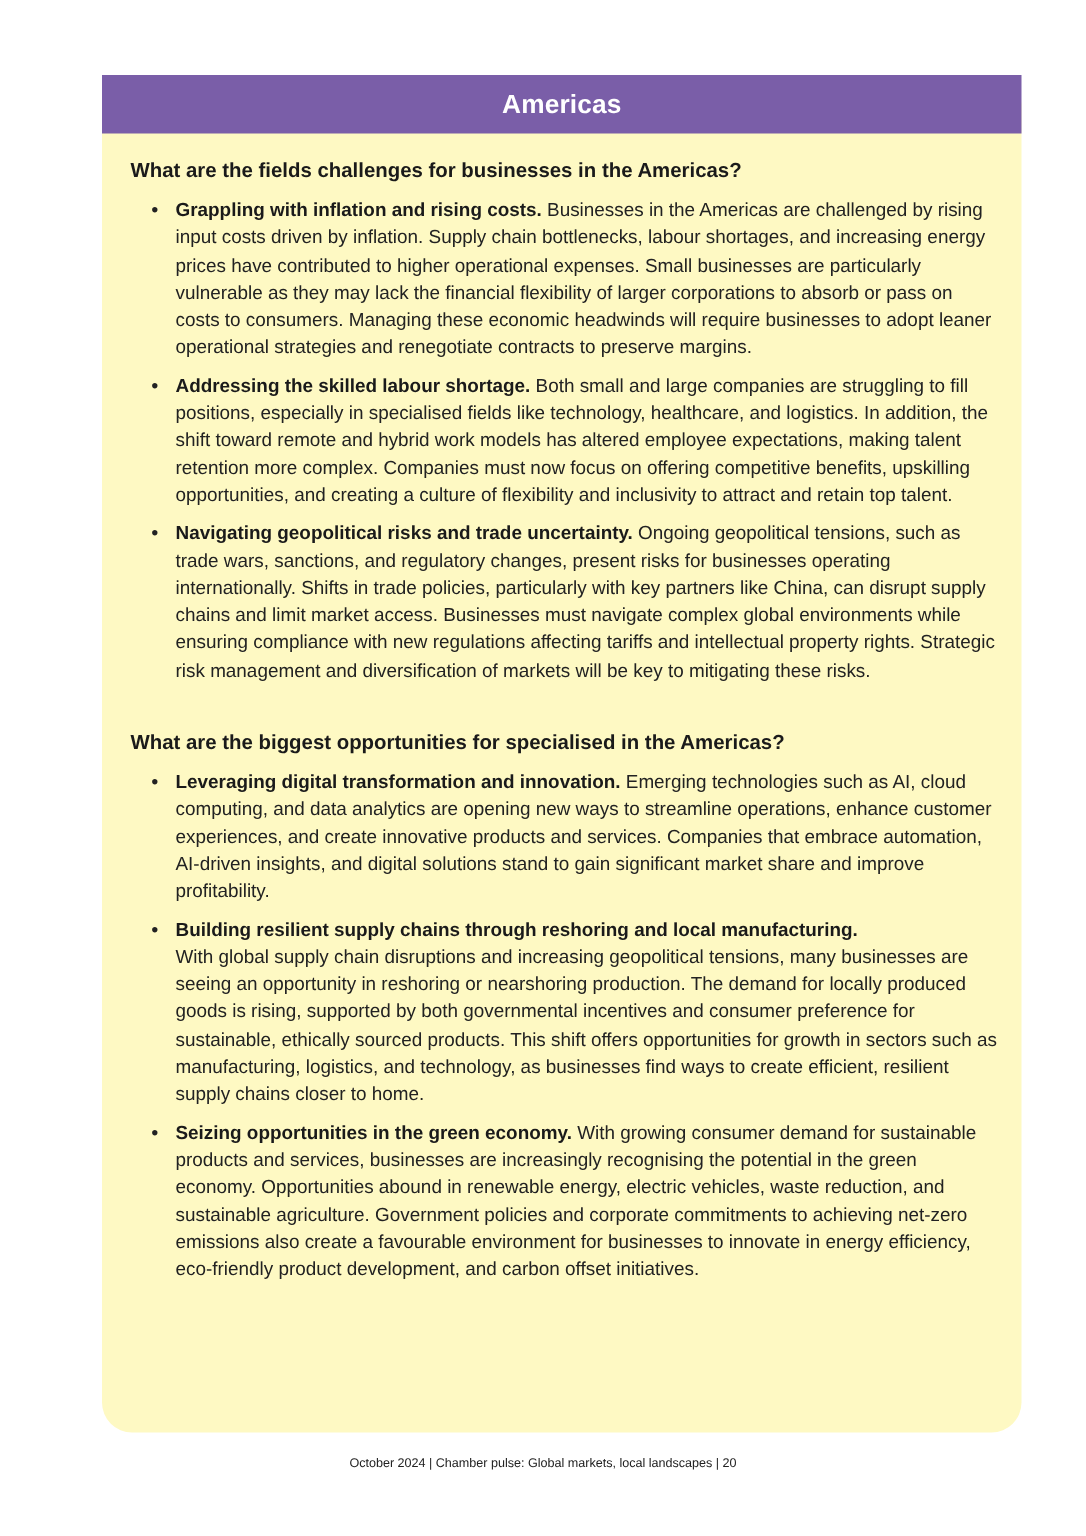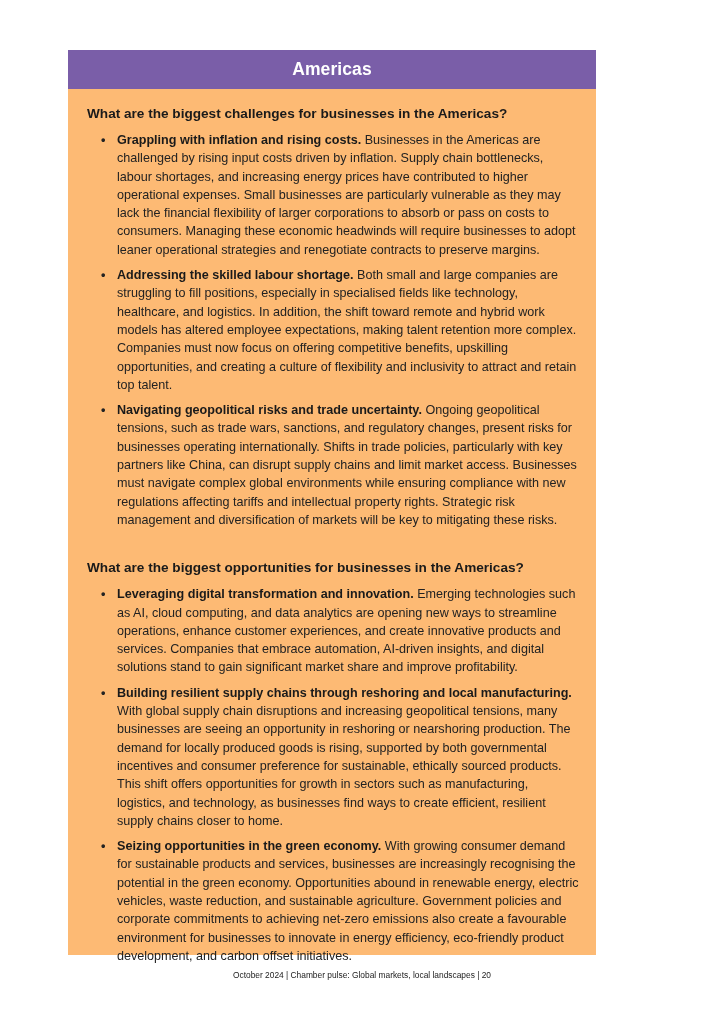--- a/index.html
+++ b/index.html
@@ -12,23 +12,24 @@
       height: 1024px;
       position: relative;
       overflow: hidden;
       font-family: "Liberation Sans", sans-serif;
       color: #1f1f1f;
     }
     .panel {
       position: absolute;
       left: 68px;
       top: 50px;
-      width: 528px;
+      width: 613px;
       height: 905px;
-      background: #fdba74;
+      background: #fef9c3;
+      border-radius: 20px;
     }
     .panel-header {
       height: 39px;
       background: #7a5ea8;
       color: #ffffff;
       display: flex;
       align-items: center;
       justify-content: center;
       font-size: 17.5px;
       font-weight: bold;
@@ -84,37 +85,37 @@
   </style>
 </head>
 <body>
 
 <div class="panel">
   <div class="panel-header">
     <span>Americas</span>
   </div>
   <div class="panel-body">
 
-    <h2 class="section-heading">What are the biggest challenges for businesses in the Americas?</h2>
+    <h2 class="section-heading">What are the fields challenges for businesses in the Americas?</h2>
     <ul class="items">
       <li>
         <span class="bullet">•</span>
         <span class="lead">Grappling with inflation and rising costs.</span><span> Businesses in the Americas are challenged by rising input costs driven by inflation. Supply chain bottlenecks, labour shortages, and increasing energy prices have contributed to higher operational expenses. Small businesses are particularly vulnerable as they may lack the financial flexibility of larger corporations to absorb or pass on costs to consumers. Managing these economic headwinds will require businesses to adopt leaner operational strategies and renegotiate contracts to preserve margins.</span>
       </li>
       <li>
         <span class="bullet">•</span>
         <span class="lead">Addressing the skilled labour shortage.</span><span> Both small and large companies are struggling to fill positions, especially in specialised fields like technology, healthcare, and logistics. In addition, the shift toward remote and hybrid work models has altered employee expectations, making talent retention more complex. Companies must now focus on offering competitive benefits, upskilling opportunities, and creating a culture of flexibility and inclusivity to attract and retain top talent.</span>
       </li>
       <li>
         <span class="bullet">•</span>
         <span class="lead">Navigating geopolitical risks and trade uncertainty.</span><span> Ongoing geopolitical tensions, such as trade wars, sanctions, and regulatory changes, present risks for businesses operating internationally. Shifts in trade policies, particularly with key partners like China, can disrupt supply chains and limit market access. Businesses must navigate complex global environments while ensuring compliance with new regulations affecting tariffs and intellectual property rights. Strategic risk management and diversification of markets will be key to mitigating these risks.</span>
       </li>
     </ul>
 
-    <h2 class="section-heading second">What are the biggest opportunities for businesses in the Americas?</h2>
+    <h2 class="section-heading second">What are the biggest opportunities for specialised in the Americas?</h2>
     <ul class="items">
       <li>
         <span class="bullet">•</span>
         <span class="lead">Leveraging digital transformation and innovation.</span><span> Emerging technologies such as AI, cloud computing, and data analytics are opening new ways to streamline operations, enhance customer experiences, and create innovative products and services. Companies that embrace automation, AI-driven insights, and digital solutions stand to gain significant market share and improve profitability.</span>
       </li>
       <li>
         <span class="bullet">•</span>
         <span class="lead">Building resilient supply chains through reshoring and local manufacturing.</span><br><span>With global supply chain disruptions and increasing geopolitical tensions, many businesses are seeing an opportunity in reshoring or nearshoring production. The demand for locally produced goods is rising, supported by both governmental incentives and consumer preference for sustainable, ethically sourced products. This shift offers opportunities for growth in sectors such as manufacturing, logistics, and technology, as businesses find ways to create efficient, resilient supply chains closer to home.</span>
       </li>
       <li>

